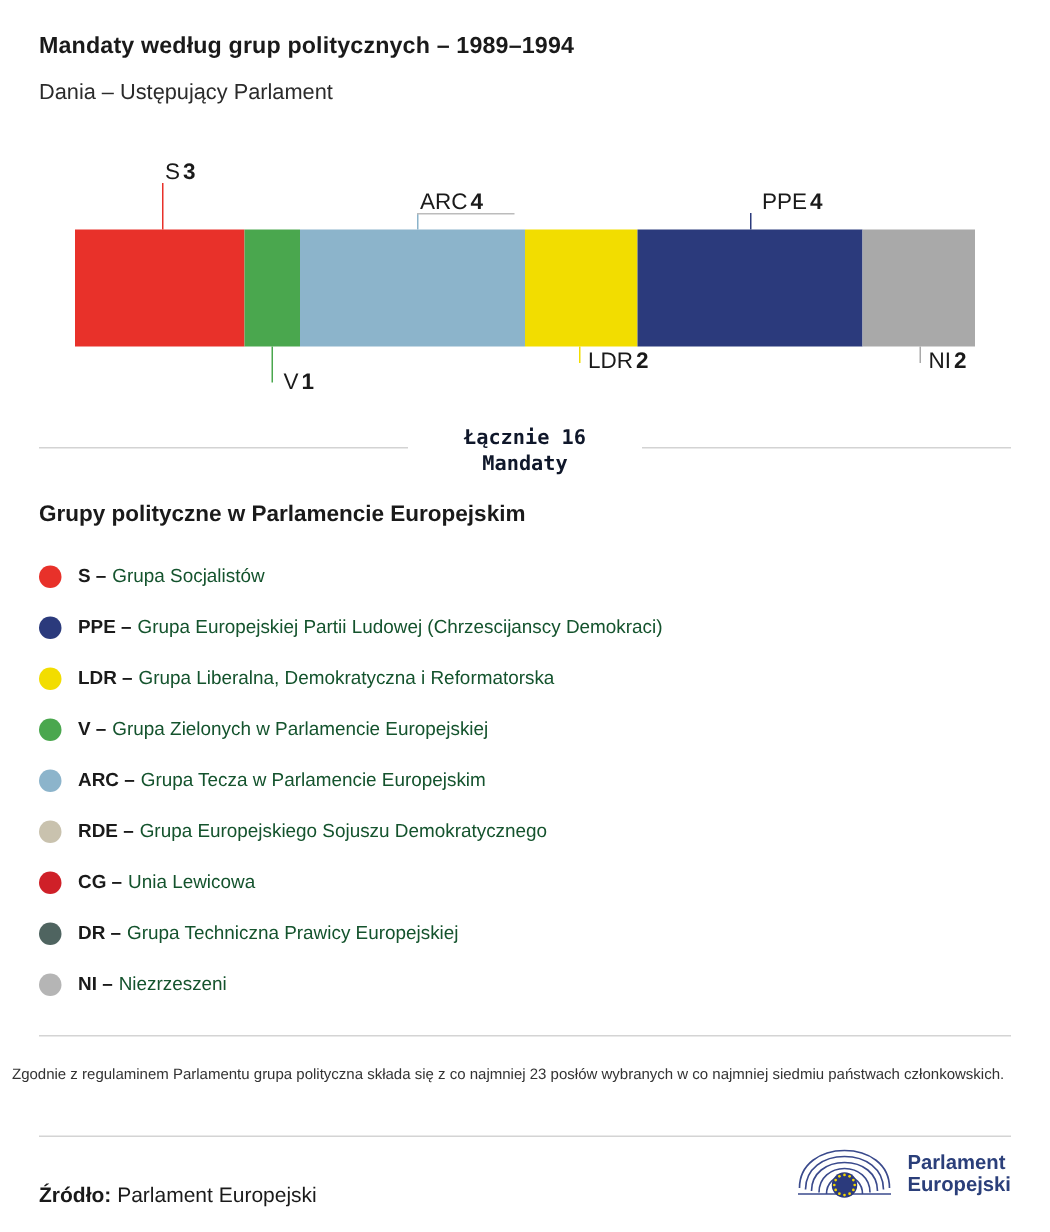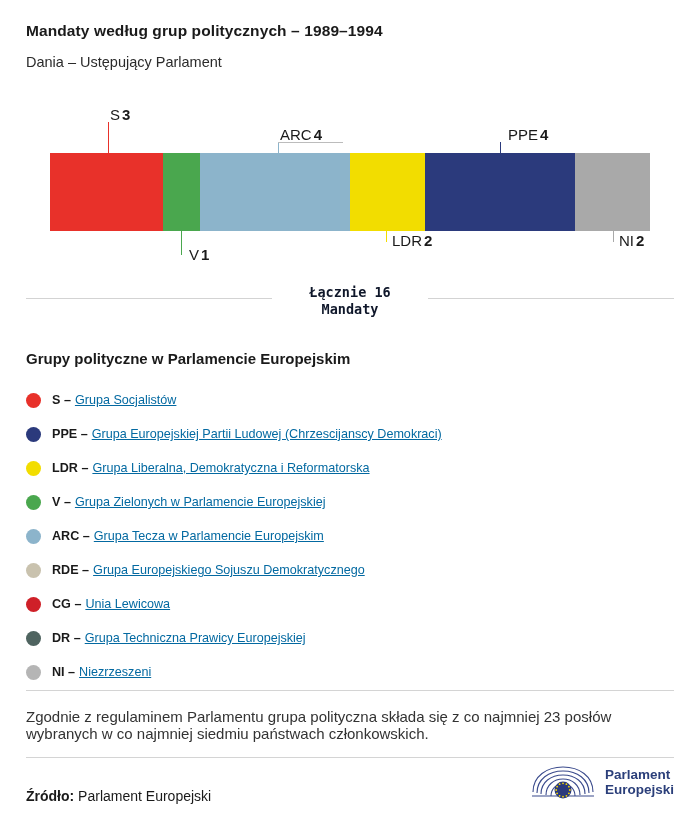--- a/index.html
+++ b/index.html
@@ -93,21 +93,21 @@
     top: 14px;
     height: 1px;
     background: #cfcfcf;
   }
   .hr-left { left: 272px; width: 0; }
 
   
   .legend-title {
     font-size: 15px;
     font-weight: bold;
-    margin: 20px 0 0 26px;
+    margin: 4px 0 0 26px;
     color: #1a1a1a;
   }
   .legend {
     margin: 16px 0 0 26px;
   }
   .legend-item {
     display: flex;
     align-items: center;
     height: 34px;
     font-size: 12.6px;
@@ -117,38 +117,37 @@
     height: 15px;
     border-radius: 50%;
     flex: 0 0 auto;
     margin-right: 11px;
   }
   .abbr {
     font-weight: bold;
     margin-right: 4px;
   }
   .lname {
-    color: #0369a1;
-    text-decoration: underline;
+    color: #14532d;
   }
 
   
   .foot-rule {
     position: absolute;
     left: 26px;
     right: 26px;
     background: #d4d4d4;
     height: 1px;
   }
   .footnote {
     position: absolute;
-    left: 26px;
+    left: 8px;
     right: 26px;
     top: 708px;
-    font-size: 15px;
+    font-size: 10px;
     line-height: 17px;
     color: #333;
   }
   .source {
     position: absolute;
     left: 26px;
     top: 788px;
     font-size: 14px;
     color: #1a1a1a;
   }

